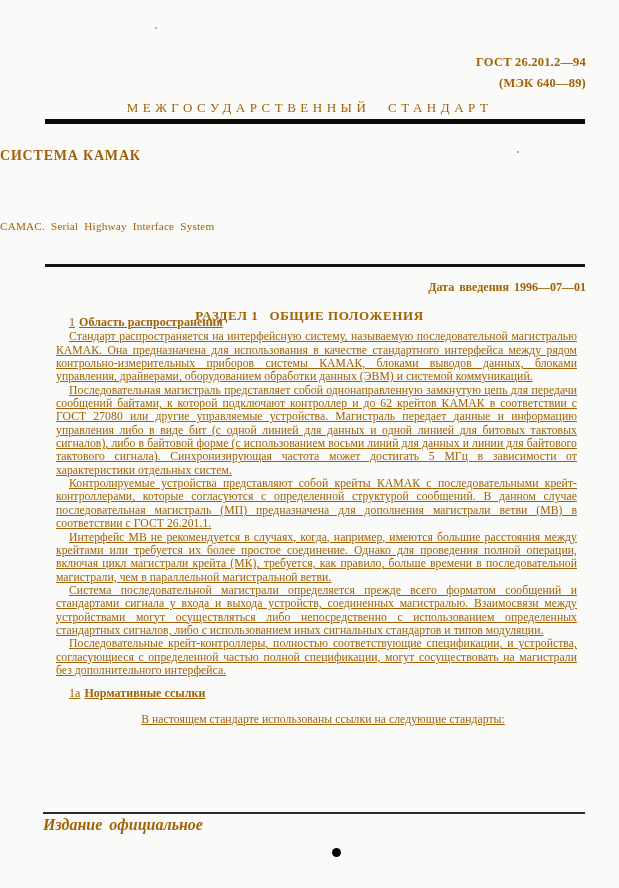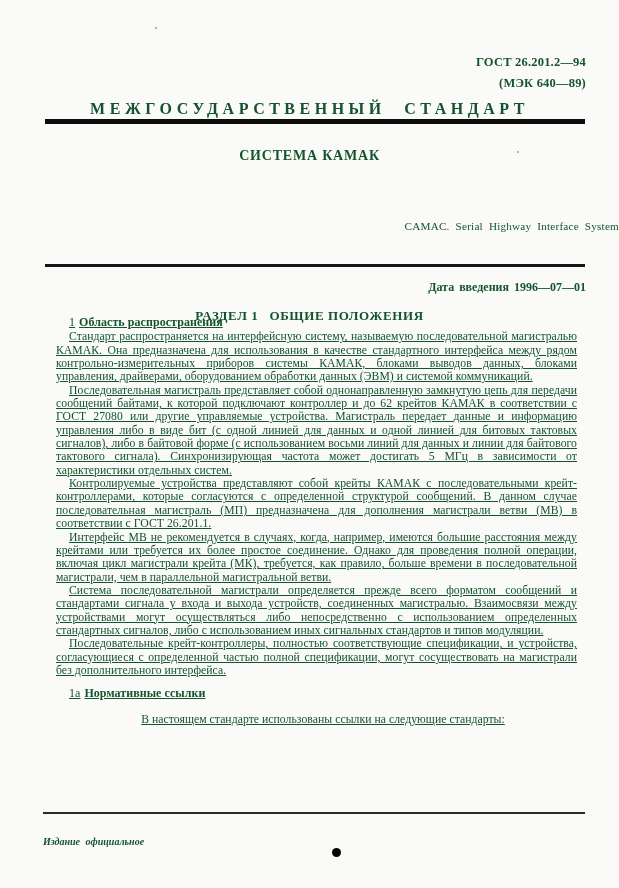--- a/index.html
+++ b/index.html
@@ -7,79 +7,79 @@
     padding: 0;
     background: #e8e8e6;
   }
   .page {
     position: relative;
     width: 619px;
     height: 888px;
     margin: 0 auto;
     background: #fafaf8;
     font-family: "Liberation Serif", "DejaVu Serif", serif;
-    color: #14532d;
+    color: #a16207;
     overflow: hidden;
   }
   .doc-id {
     position: absolute;
     top: 52px;
     right: 33px;
     text-align: right;
     font-weight: bold;
     font-size: 12.5px;
     line-height: 20.5px;
     letter-spacing: 0.2px;
   }
   .std-type {
     position: absolute;
     top: 100px;
     left: 0;
     right: 0;
     text-align: center;
-    font-weight: bold;
-    font-size: 16px;
+    font-weight: normal;
+    font-size: 13px;
     letter-spacing: 4.5px;
     word-spacing: 10px;
     white-space: nowrap;
   }
   .bar-thick {
     position: absolute;
     top: 119px;
     left: 45px;
     width: 540px;
     height: 5px;
     background: #0c0c0c;
   }
   .title {
     position: absolute;
     top: 148px;
     left: 0;
     right: 0;
-    text-align: center;
+    text-align: left;
     font-weight: bold;
     font-size: 14px;
     letter-spacing: 0.8px;
   }
   .subtitle {
     position: absolute;
     top: 176px;
     left: 0;
     right: 0;
     text-align: center;
     font-weight: bold;
     font-size: 12.6px;
     line-height: 17.5px;
   }
   .title-en {
     position: absolute;
     top: 220px;
     left: 0;
     right: 0;
-    text-align: right;
+    text-align: left;
     font-size: 11.2px;
     word-spacing: 3px;
     letter-spacing: 0.2px;
   }
   .bar-medium {
     position: absolute;
     top: 264px;
     left: 45px;
     width: 540px;
     height: 2.5px;
@@ -144,25 +144,25 @@
   .footer-rule {
     position: absolute;
     top: 812px;
     left: 43px;
     width: 542px;
     height: 1.5px;
     background: #2a2a2a;
   }
   .footer-note {
     position: absolute;
-    top: 836px;
+    top: 816px;
     left: 43px;
     font-weight: bold;
     font-style: italic;
-    font-size: 10px;
+    font-size: 16px;
     word-spacing: 3px;
     text-align: center;
   }
   .page-dot {
     position: absolute;
     top: 848px;
     left: 332px;
     width: 9px;
     height: 9px;
     border-radius: 50%;

